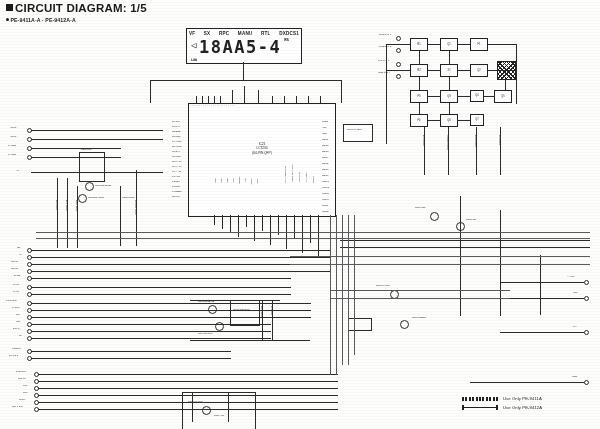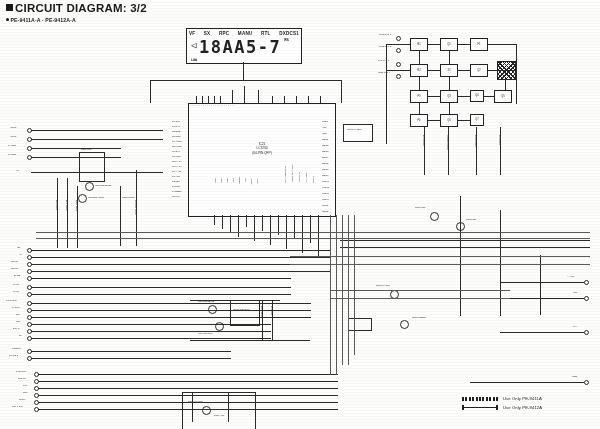--- a/index.html
+++ b/index.html
@@ -71,39 +71,39 @@
   .noise{position:absolute;inset:0;pointer-events:none;opacity:.05;
      background:repeating-linear-gradient(0deg,rgba(0,0,0,.5) 0 1px,transparent 1px 3px);}
 </style>
 </head>
 <body>
 
 <div class="page">
 
   <div class="hdr">
     <div class="hdr-title">
-      <span class="sq"></span><span>CIRCUIT DIAGRAM: 3/2</span>
+      <span class="sq"></span><span>CIRCUIT DIAGRAM: 1/5</span>
     </div>
     <div class="hdr-sub">
       <span class="dot"></span><span>PE-9411A-A · PE-9412A-A</span>
     </div>
   </div>
 
   <div class="lcd">
     <div class="lcd-top">
       <span>VF</span>
       <span>SX</span>
       <span>RPC</span>
       <span>MANU</span>
       <span>RTL</span>
       <span>DXDCS1</span>
     </div>
     <div class="lcd-main">
       <span class="seg" style="left:1px;top:3px;font-size:9px;">◁</span>
-      <span class="seg" style="left:9px;top:0px;font-size:17px;letter-spacing:1.5px;">18AA5-7</span>
+      <span class="seg" style="left:9px;top:0px;font-size:17px;letter-spacing:1.5px;">18AA5-4</span>
       <span class="seg" style="right:9px;top:0px;font-size:4px;">RS</span>
       <span class="seg" style="left:1px;bottom:0px;font-size:3.4px;">LOW</span>
     </div>
   </div>
   <div class="lcd-stem"></div>
 
   <div class="bracket" style="left:150px;top:80px;width:190px;height:22px;
        border-left:0.7px solid #2b2b2b;border-right:0.7px solid #2b2b2b;"></div>
 
   <div class="mainic">

